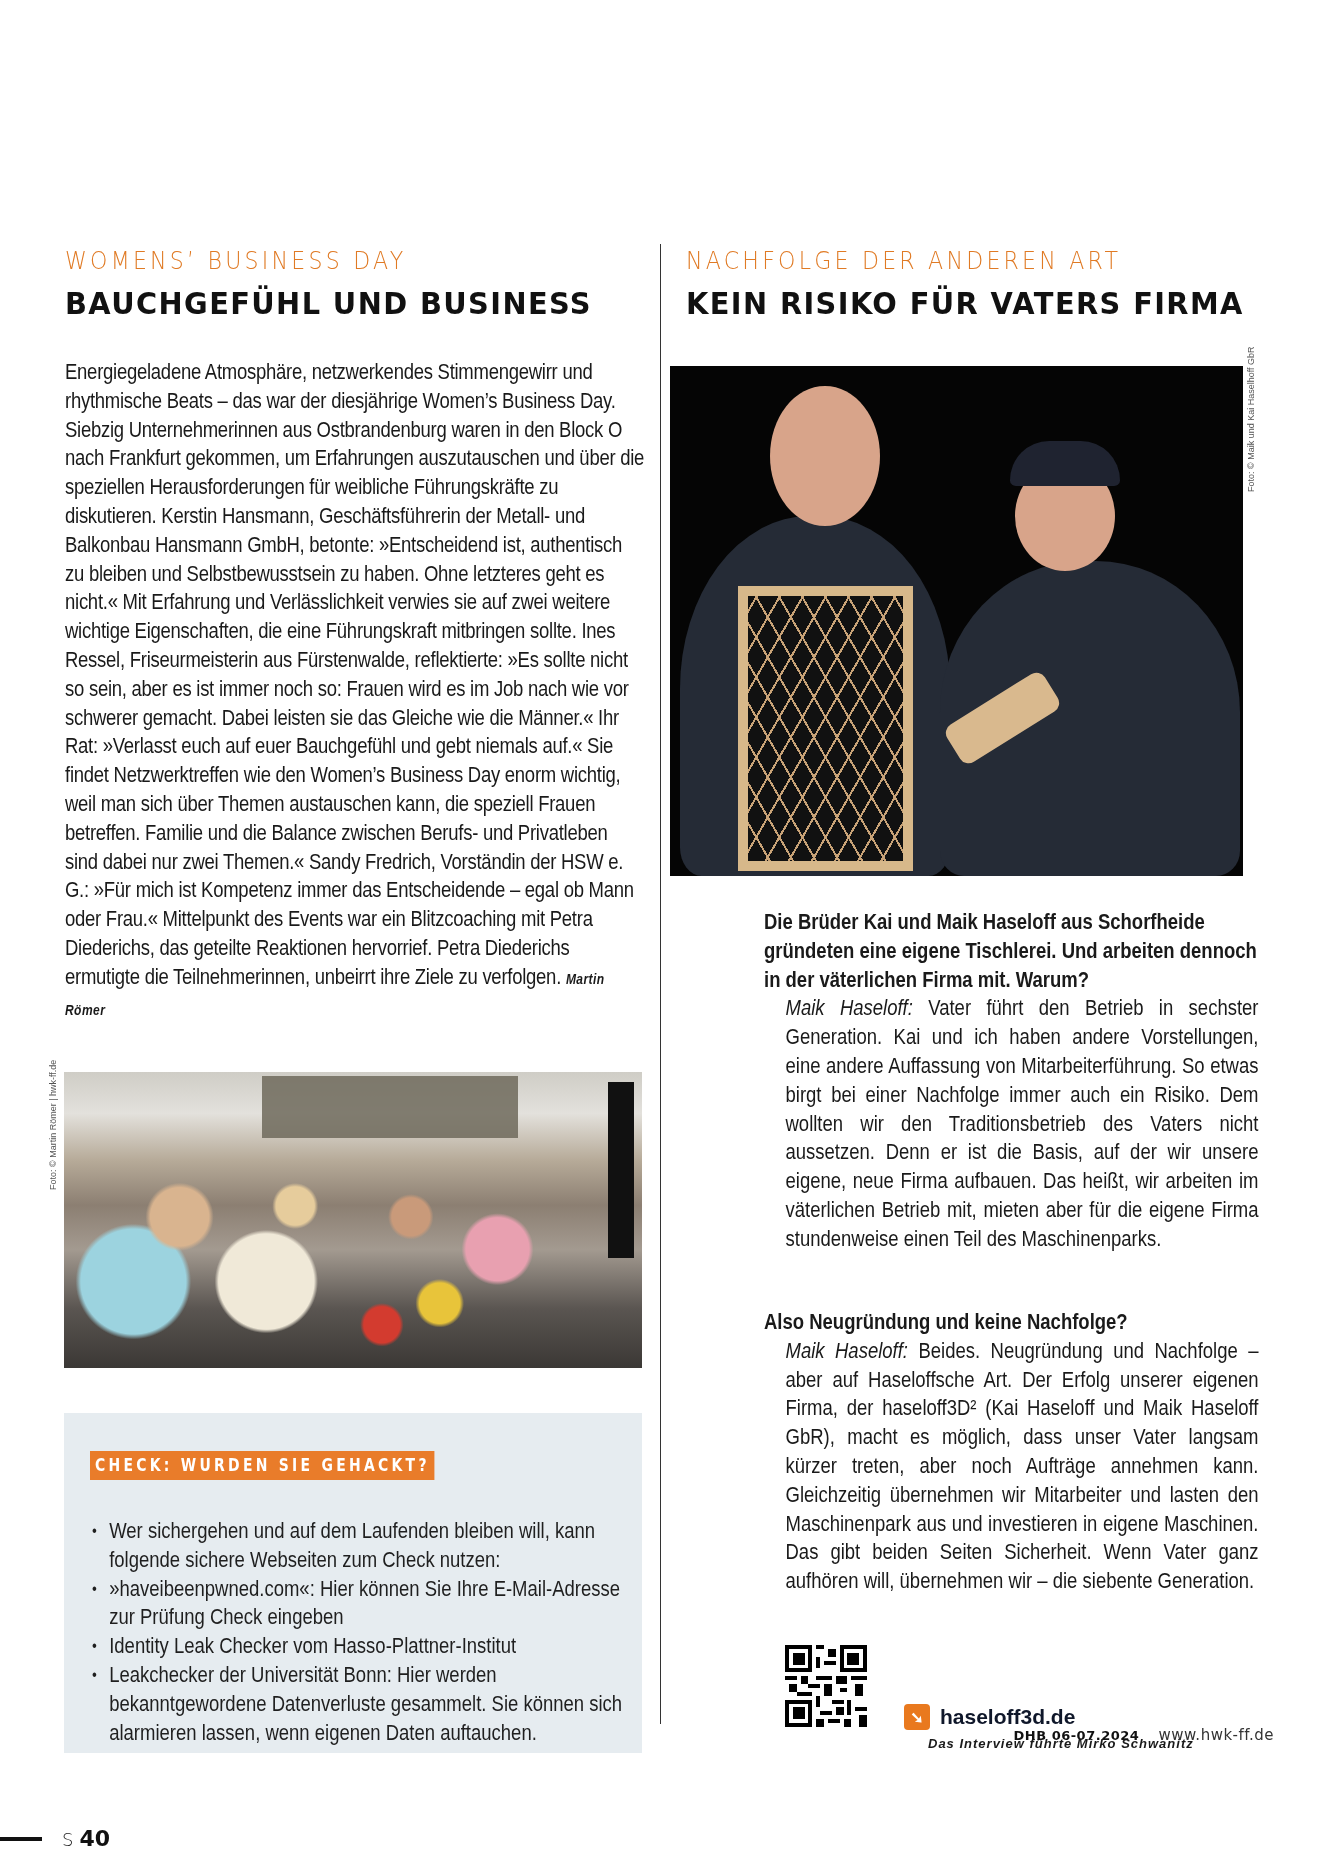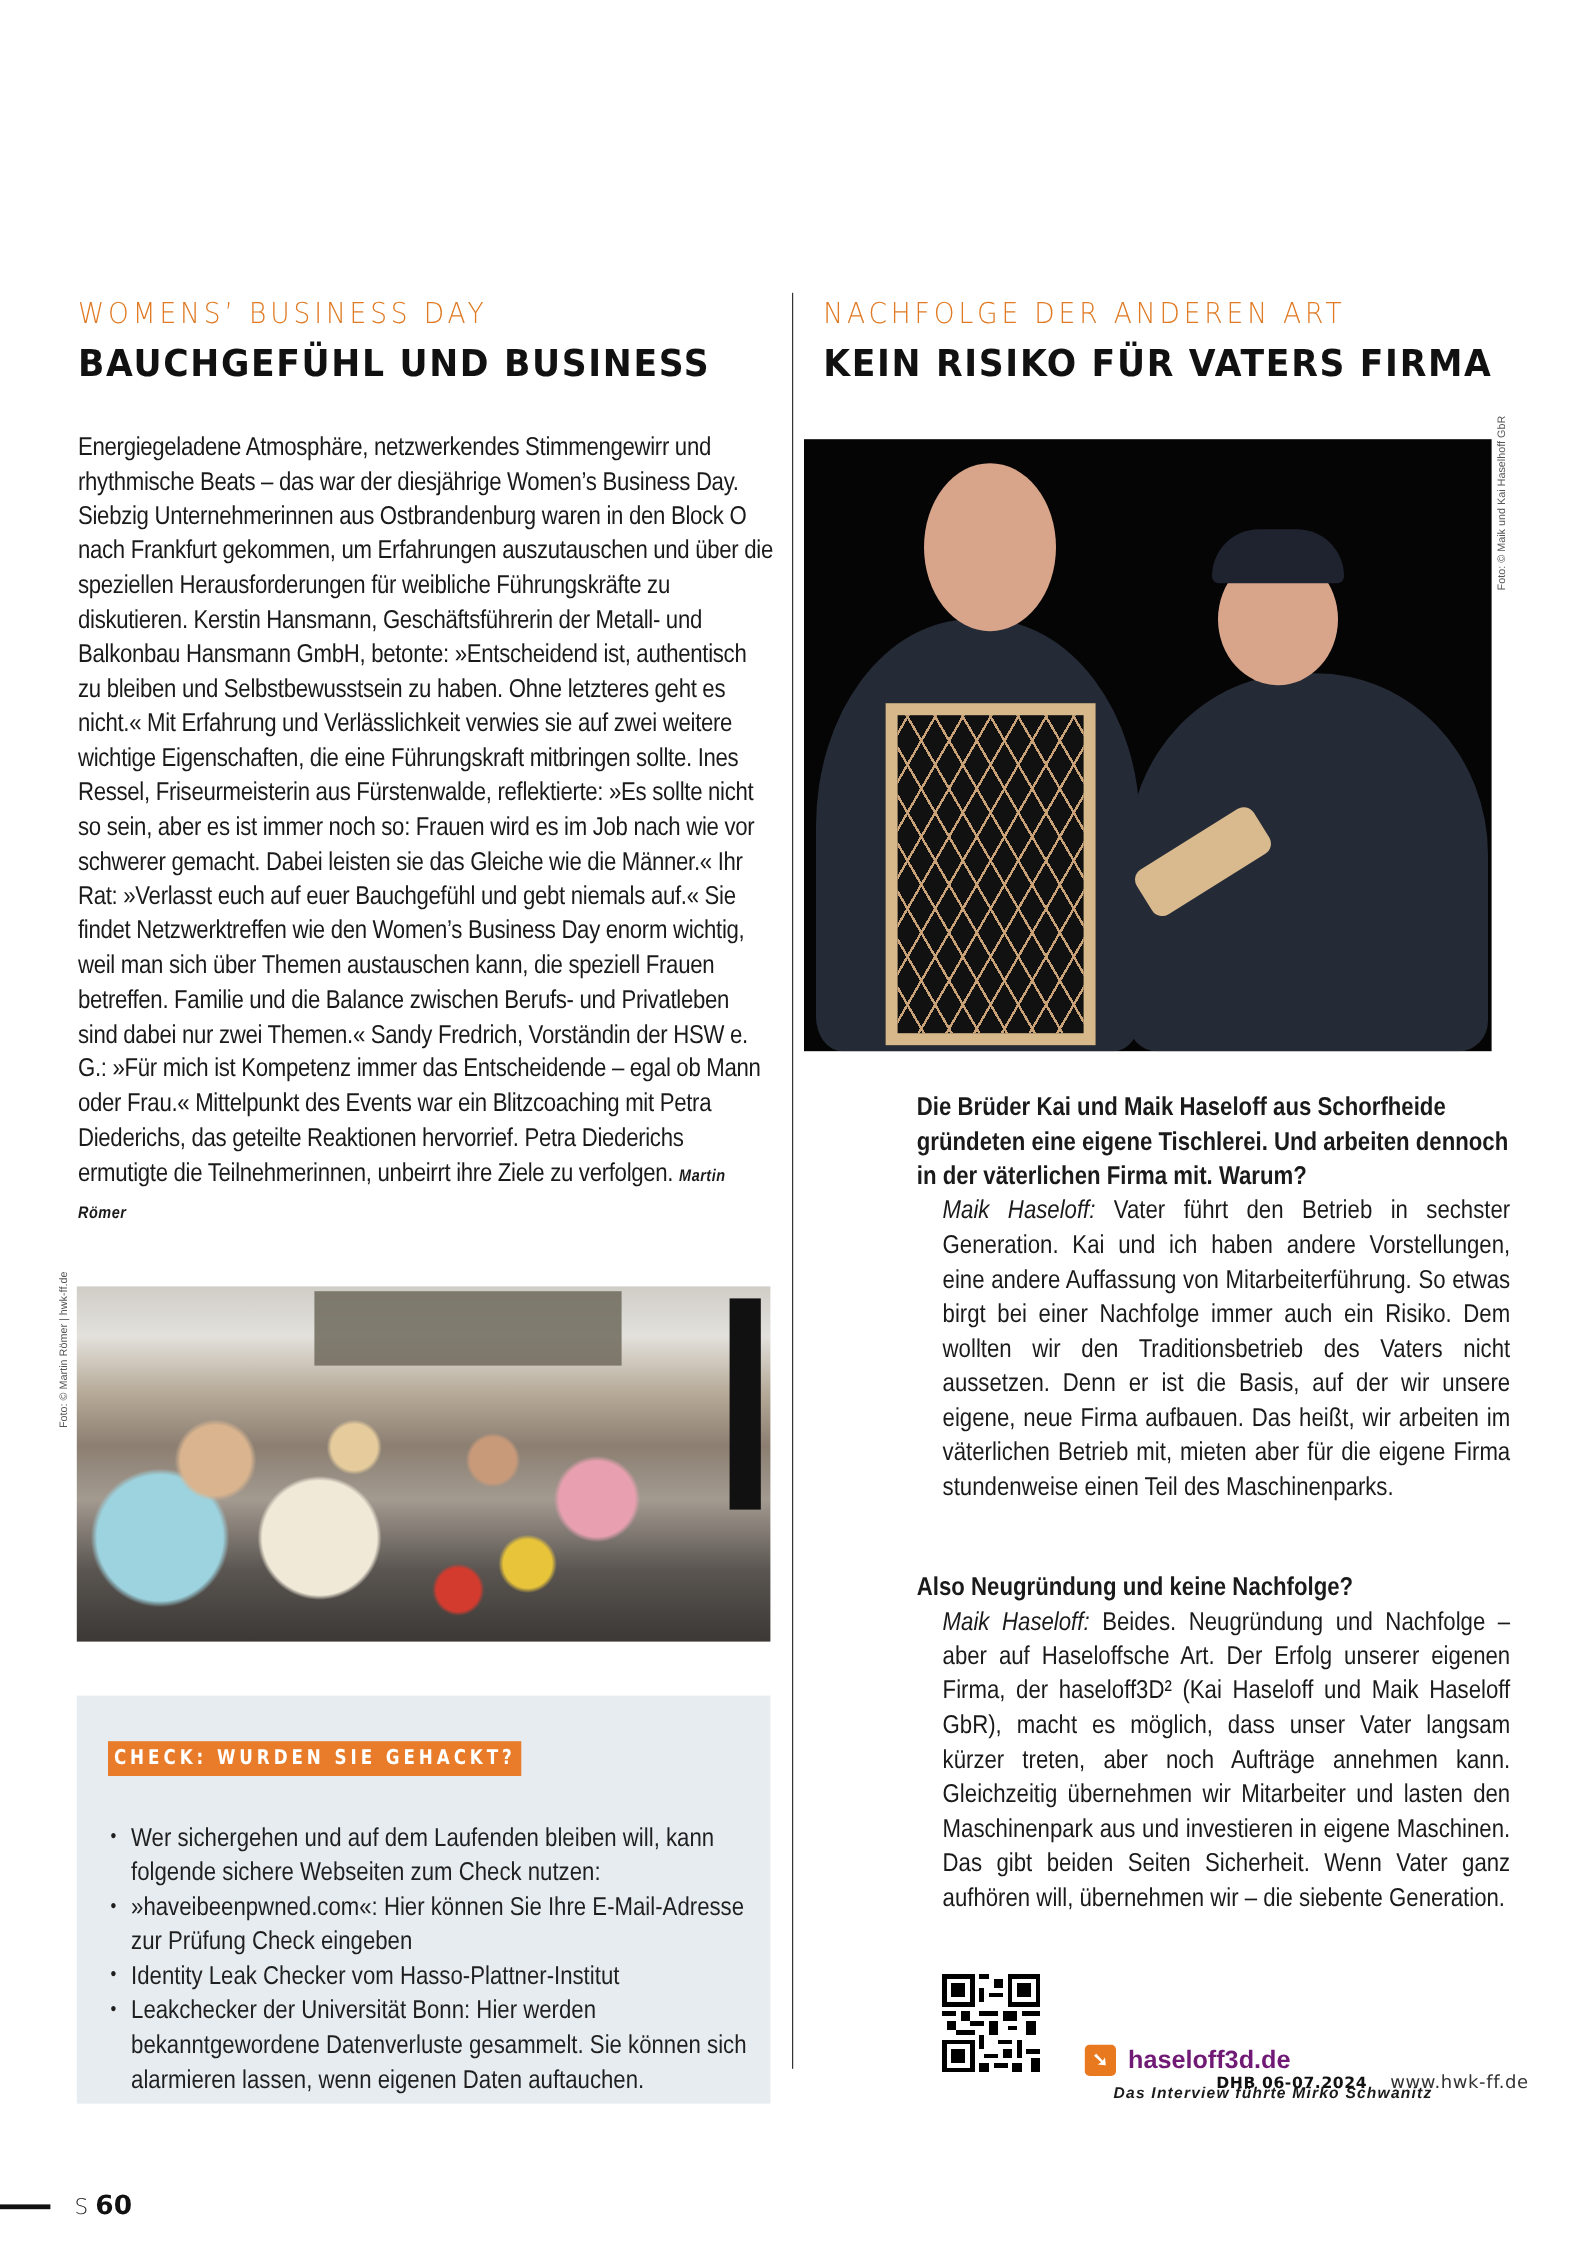--- a/index.html
+++ b/index.html
@@ -75,21 +75,21 @@
      font-size: 21.5px; line-height: 28.8px; color: #1a1a1a; transform: scaleX(0.86); transform-origin: left top; }
   .answer { padding-left: 25px; text-align: justify; }
   .speaker { font-style: italic; }
 
   .interview-credit { position: absolute; left: 900px; top: 1736px; font-family: "Liberation Sans Narrow", "Liberation Sans", sans-serif;
      font-style: italic; font-weight: bold; font-size: 13px; letter-spacing: 1px; color: #1a1a1a; white-space: nowrap; margin-left: 28px; }
 
   .qr { position: absolute; left: 785px; top: 1645px; width: 82px; height: 82px; }
   .link-row { position: absolute; left: 904px; top: 1704px; display: flex; align-items: center; gap: 10px; }
   .link-icon { width: 26px; height: 26px; background: #e9791e; border-radius: 4px; display: flex; align-items: center; justify-content: center; color: #fff; font-size: 16px; font-weight: bold; }
-  .link-text { font-family: "Liberation Sans Narrow", "Liberation Sans", sans-serif; font-weight: bold; font-size: 21px; color: #701a75; }
+  .link-text { font-family: "Liberation Sans Narrow", "Liberation Sans", sans-serif; font-weight: bold; font-size: 21px; color: #0f172a; }
 
   .footer-rule { position: absolute; left: 0; top: 1837px; width: 42px; height: 4px; background: #111; }
   .footer-page { position: absolute; left: 62px; top: 1826px; font-family: "DejaVu Sans", sans-serif; white-space: nowrap; }
   .footer-page .s { font-size: 18px; font-weight: 300; color: #222; margin-right: 6px; }
   .footer-page .n { font-size: 22px; font-weight: bold; color: #111; }
   .footer-right { position: absolute; right: 52px; top: 1725px; white-space: nowrap; font-family: "DejaVu Sans", sans-serif; }
   .footer-right .issue { font-size: 13px; font-weight: bold; color: #111; letter-spacing: .5px; margin-right: 14px; }
   .footer-right .site { font-size: 15px; color: #333; letter-spacing: .5px; }
 </style>
 </head>
@@ -194,18 +194,18 @@
   </g>
 </svg>
 
 <a class="link-row">
   <span class="link-icon">➘</span>
   <span class="link-text">haseloff3d.de</span>
 </a>
 
 <div class="footer-rule"></div>
 <div class="footer-page">
-  <span class="s">S</span><span class="n">60</span>
+  <span class="s">S</span><span class="n">40</span>
 </div>
 <div class="footer-right">
   <span class="issue">DHB 06-07.2024</span>
   <span class="site">www.hwk-ff.de</span>
 </div>
 
 </body></html>

